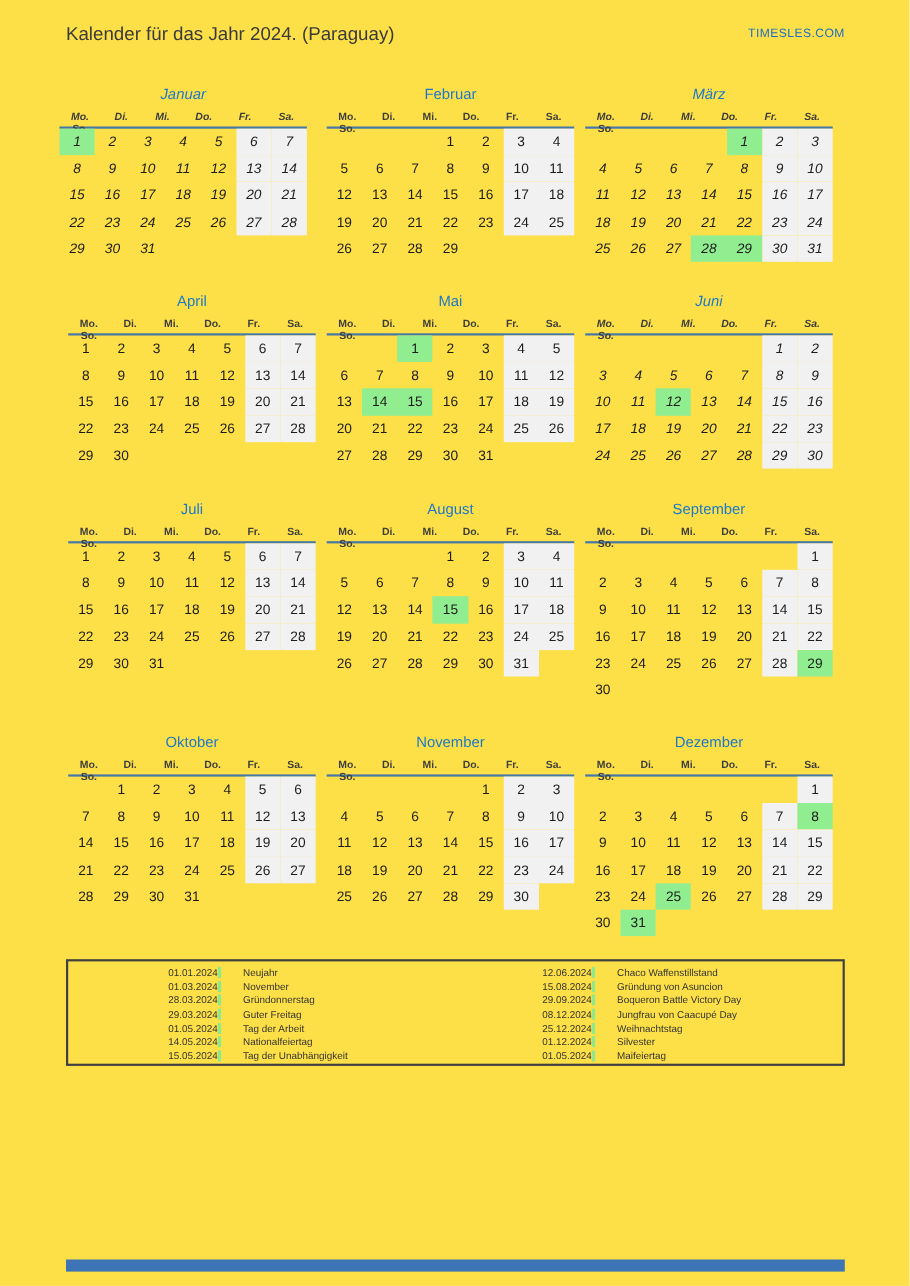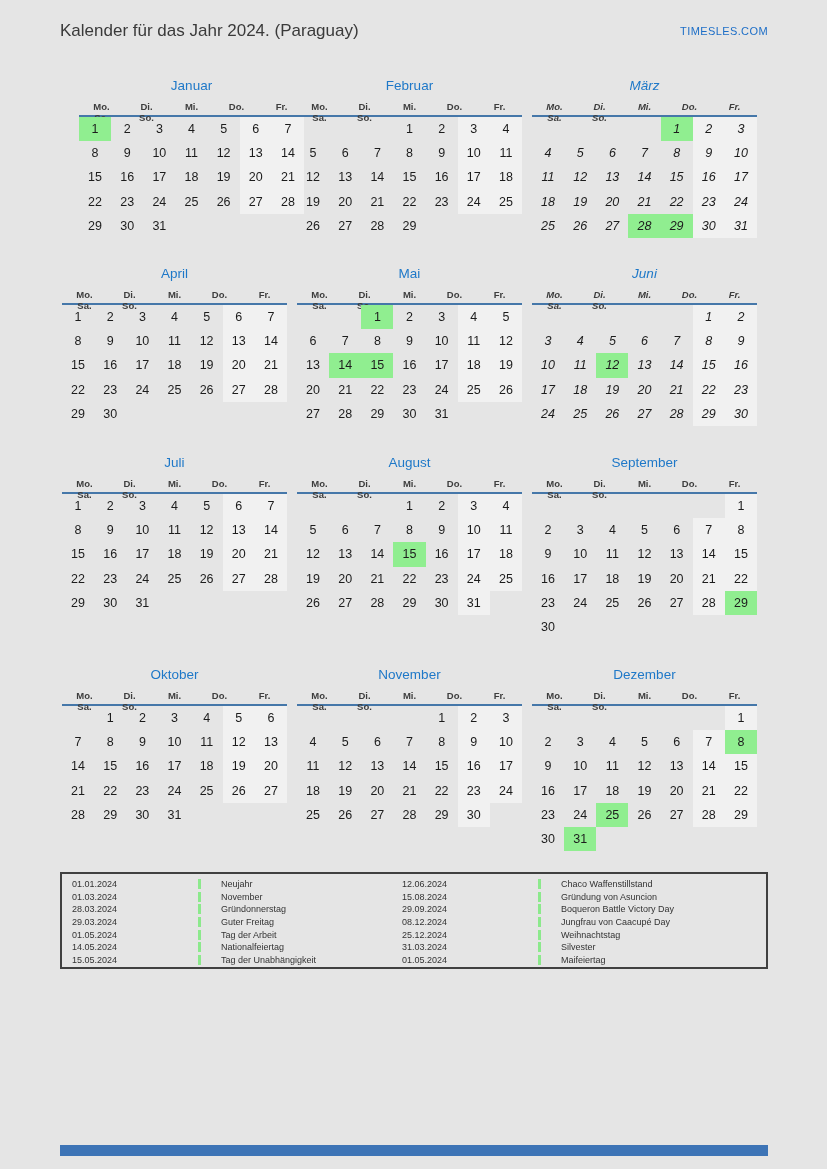--- a/index.html
+++ b/index.html
@@ -6,57 +6,57 @@
     --month-title:#1e78c8;
     --brand:#1d6ec7;
     --underline:#4577a9;
     --weekend:#f1f1f1;
     --holiday:#90ee90;
     --footer:#3d74b6;
   }
   *{margin:0;padding:0;box-sizing:border-box;}
   html,body{background:#fff;}
   body{font-family:"Liberation Sans","DejaVu Sans",sans-serif;}
-  .page{position:relative;width:827px;height:1169px;background:#e5e5e5;overflow:hidden;}
+  .page{position:relative;width:827px;height:1169px;background:#fde047;overflow:hidden;}
 
   .page-title{position:absolute;left:60px;top:21px;font-size:17px;color:#3a3a3a;}
   .brand{position:absolute;right:59px;top:25px;font-size:11px;letter-spacing:.4px;
          color:var(--brand);text-decoration:none;cursor:pointer;}
 
   .month{position:absolute;width:225px;padding-top:6px;}
   .month-title{text-align:center;font-size:13.5px;line-height:20px;color:var(--month-title);margin-bottom:5px;}
-  .weekday-row{display:grid;grid-template-columns:repeat(5,1fr);height:16px;align-items:end;
+  .weekday-row{display:grid;grid-template-columns:repeat(6,1fr);height:16px;align-items:end;
                padding-bottom:2px;border-bottom:2px solid var(--underline);}
   .wd{text-align:center;font-size:9.5px;font-weight:700;color:#3d3d3d;}
   .day-grid{display:grid;grid-template-columns:repeat(7,1fr);grid-auto-rows:24.2px;}
   .day{display:flex;align-items:center;justify-content:center;font-size:12.5px;color:#1c1c1c;}
   .day.weekend{background:var(--weekend);}
   .day.holiday{background:var(--holiday);}
 
   .legend{position:absolute;left:60px;top:872px;width:708px;height:97px;
-          border:2px solid #404040;display:flex;padding:4px 0;}
+          border:2px solid #404040;display:flex;padding:4px 0;text-align:right;}
   .legend-col{width:330px;}
   .legend-col.col2{width:auto;}
   .legend-row{display:flex;align-items:center;height:12.6px;padding-left:10px;}
   .legend-date{width:126px;font-size:9px;color:#333;}
   .col2 .legend-date{width:136px;}
   .legend-bar{width:3px;height:10px;background:#8ce98c;flex:0 0 3px;}
   .legend-label{margin-left:20px;font-size:9px;color:#333;white-space:nowrap;}
 
   .footer-bar{position:absolute;left:60px;top:1145px;width:708px;height:11px;background:var(--footer);}
 </style>
 </head>
 <body>
 
 <div class="page">
   <div class="page-title">Kalender für das Jahr 2024. (Paraguay)</div>
   <a class="brand">TIMESLES.COM</a>
 
   <div id="months">
-      <div class="month" style="left: 79px; top: 70px;">
+      <div class="month" style="left: 54px; top: 70px; font-style: italic;">
         <div class="month-title">Januar</div>
         <div class="weekday-row">
           <span class="wd">Mo.</span>
           <span class="wd">Di.</span>
           <span class="wd">Mi.</span>
           <span class="wd">Do.</span>
           <span class="wd">Fr.</span>
           <span class="wd">Sa.</span>
           <span class="wd">So.</span>
         </div>
@@ -711,21 +711,21 @@
           <span class="legend-date">08.12.2024</span>
           <span class="legend-bar"></span>
           <span class="legend-label">Jungfrau von Caacupé Day</span>
         </div>
         <div class="legend-row">
           <span class="legend-date">25.12.2024</span>
           <span class="legend-bar"></span>
           <span class="legend-label">Weihnachtstag</span>
         </div>
         <div class="legend-row">
-          <span class="legend-date">31.03.2024</span>
+          <span class="legend-date">01.12.2024</span>
           <span class="legend-bar"></span>
           <span class="legend-label">Silvester</span>
         </div>
         <div class="legend-row">
           <span class="legend-date">01.05.2024</span>
           <span class="legend-bar"></span>
           <span class="legend-label">Maifeiertag</span>
         </div>
       </div>
     </div>

